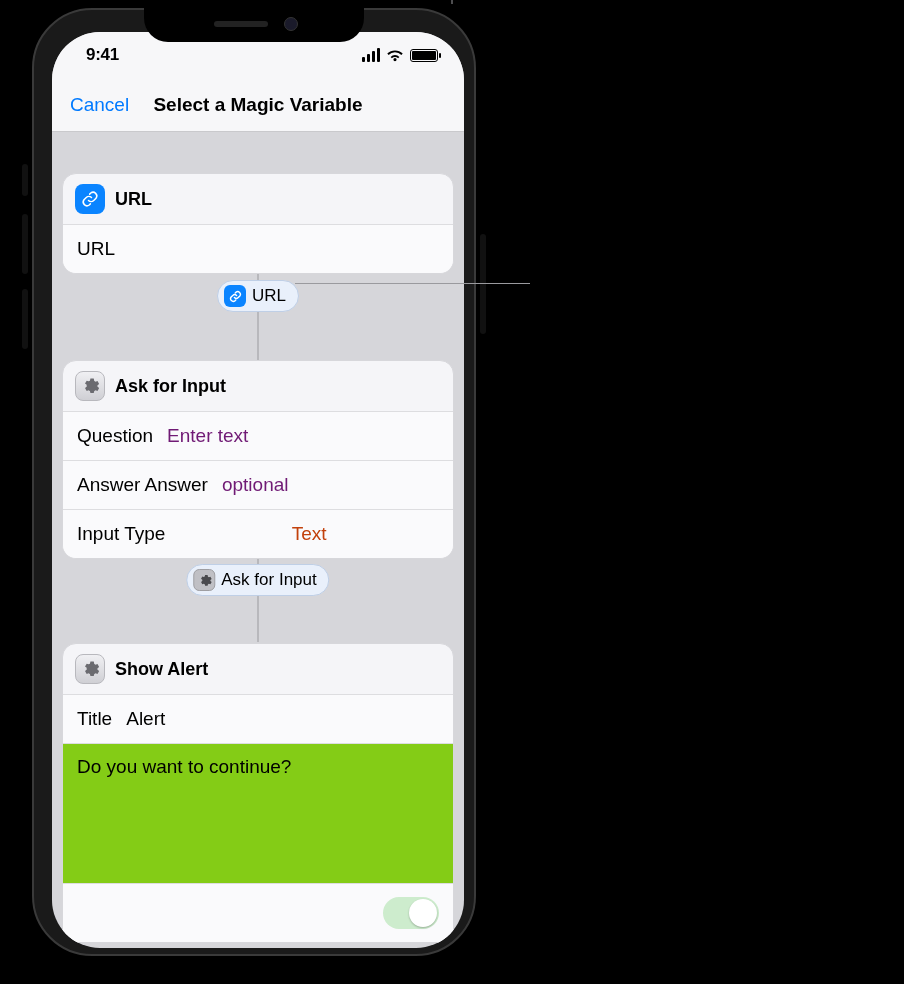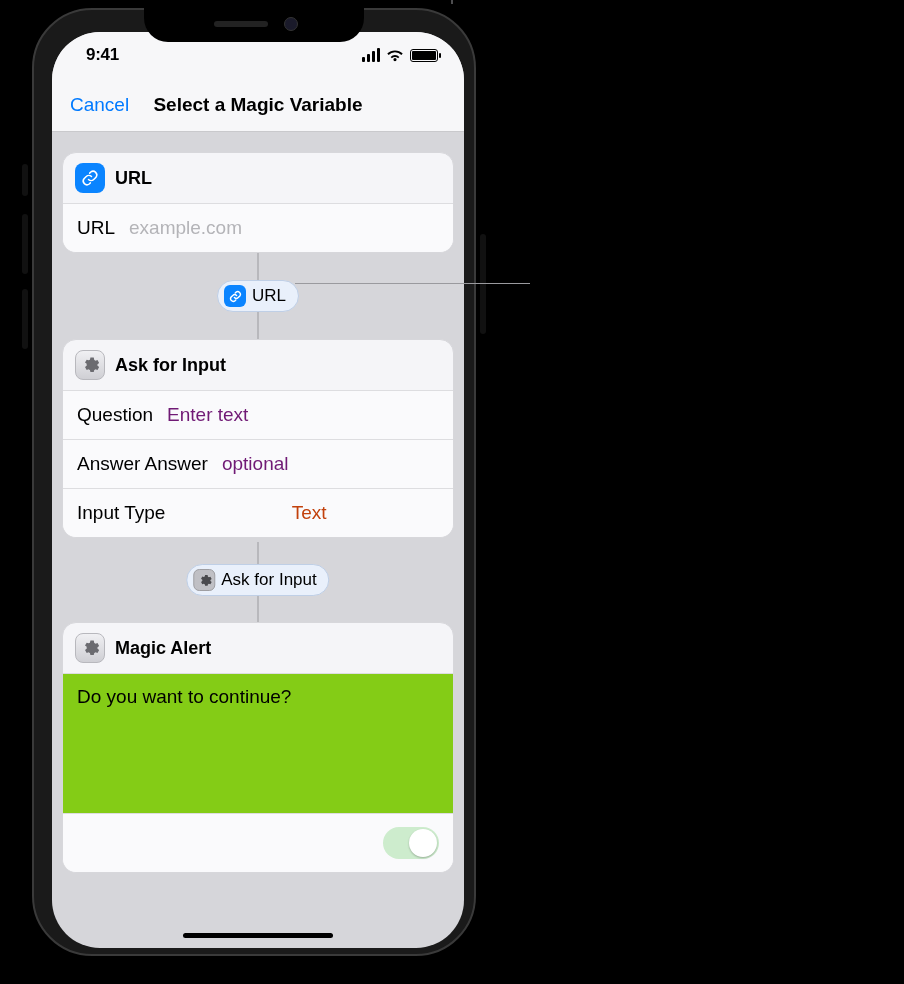--- a/index.html
+++ b/index.html
@@ -128,21 +128,21 @@
     left: 0; right: 0;
     text-align: center;
     font-size: 19px;
     font-weight: 600;
     pointer-events: none;
   }
 
   
   .content {
     position: relative;
-    padding: 20px 10px 0;
+    padding: 41px 10px 0;
   }
 
   
   .vline {
     position: absolute;
     left: 50%;
     width: 2px;
     background: #b8b8bc;
     transform: translateX(-50%);
     z-index: 0;
@@ -302,21 +302,20 @@
           <div class="card-icon url">
             <svg width="18" height="18" viewBox="0 0 24 24" fill="none">
                 <path d="M10 14a5 5 0 0 0 7 0l3-3a5 5 0 0 0-7-7l-1.5 1.5" stroke="#fff" stroke-width="2" stroke-linecap="round"></path>
                 <path d="M14 10a5 5 0 0 0-7 0l-3 3a5 5 0 0 0 7 7l1.5-1.5" stroke="#fff" stroke-width="2" stroke-linecap="round"></path>
               </svg>
           </div>
           <span class="card-title">URL</span>
         </div>
         <div class="row first">
           <span class="label">URL</span>
-          <span class="value-ph">example.com</span>
         </div>
       </div>
 
       <div class="pill url" style="top:148px;">
         <div class="pill-icon">
           <svg width="13" height="13" viewBox="0 0 24 24" fill="none">
               <path d="M10 14a5 5 0 0 0 7 0l3-3a5 5 0 0 0-7-7l-1.5 1.5" stroke="#fff" stroke-width="2.6" stroke-linecap="round"></path>
               <path d="M14 10a5 5 0 0 0-7 0l-3 3a5 5 0 0 0 7 7l1.5-1.5" stroke="#fff" stroke-width="2.6" stroke-linecap="round"></path>
             </svg>
         </div>
@@ -355,21 +354,25 @@
         <span>Ask for Input</span>
       </div>
 
       <div class="card" style="margin-top:84px;">
         <div class="card-header">
           <div class="card-icon gear">
             <svg width="20" height="20" viewBox="0 0 24 24">
                 <path fill="#6b6b70" d="M12 8a4 4 0 1 0 0 8 4 4 0 0 0 0-8Zm9 4-.01-.86 2-1.56-2-3.46-2.4.82a7.9 7.9 0 0 0-1.49-.86L16.5 3h-4l-.6 2.58c-.53.22-1.03.5-1.49.86l-2.4-.82-2 3.46 2 1.56L8 12l.01.86-2 1.56 2 3.46 2.4-.82c.46.36.96.64 1.49.86l.6 2.58h4l.6-2.58c.53-.22 1.03-.5 1.49-.86l2.4.82 2-3.46-2-1.56L21 12Z"></path>
               </svg>
           </div>
-          <span class="card-title">Magic Alert</span>
+          <span class="card-title">Show Alert</span>
+        </div>
+        <div class="row first">
+          <span class="label">Title</span>
+          <span class="value-left">Alert</span>
         </div>
         <div class="textarea-row">Do you want to continue?</div>
         <div class="row">
           <div class="toggle"></div>
         </div>
       </div>
 
     </div>
 
     <div class="home-ind"></div>

